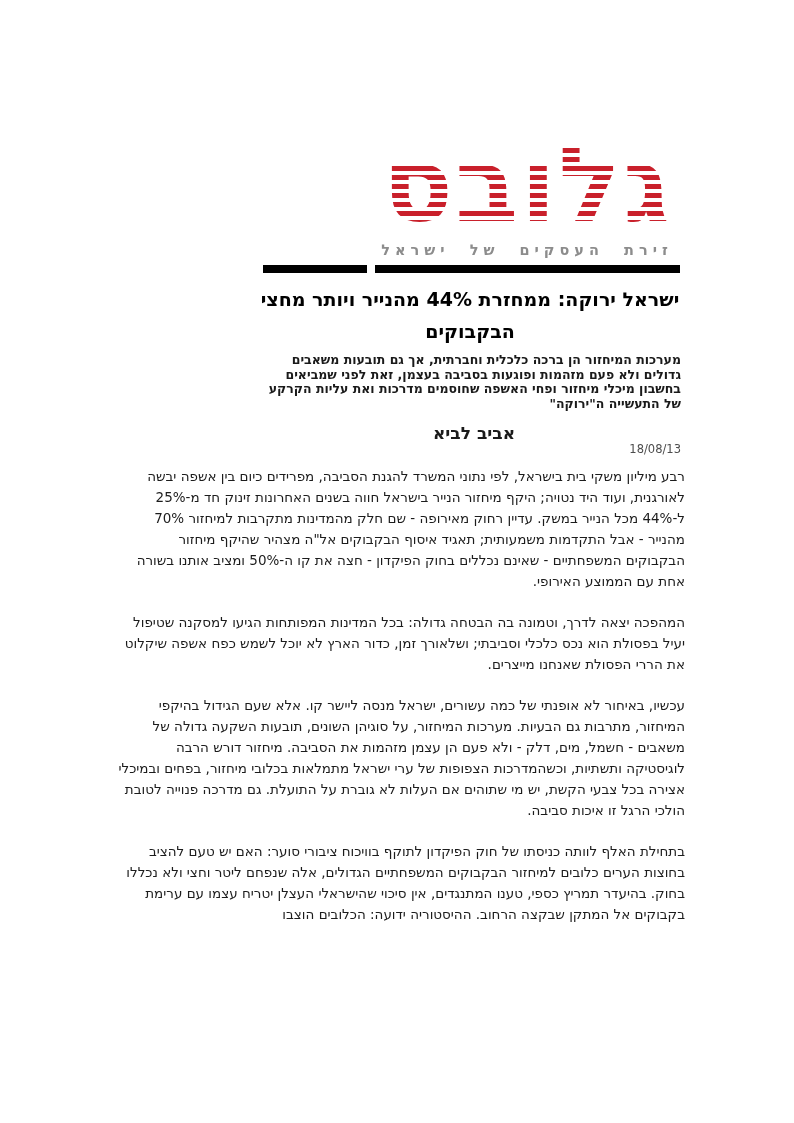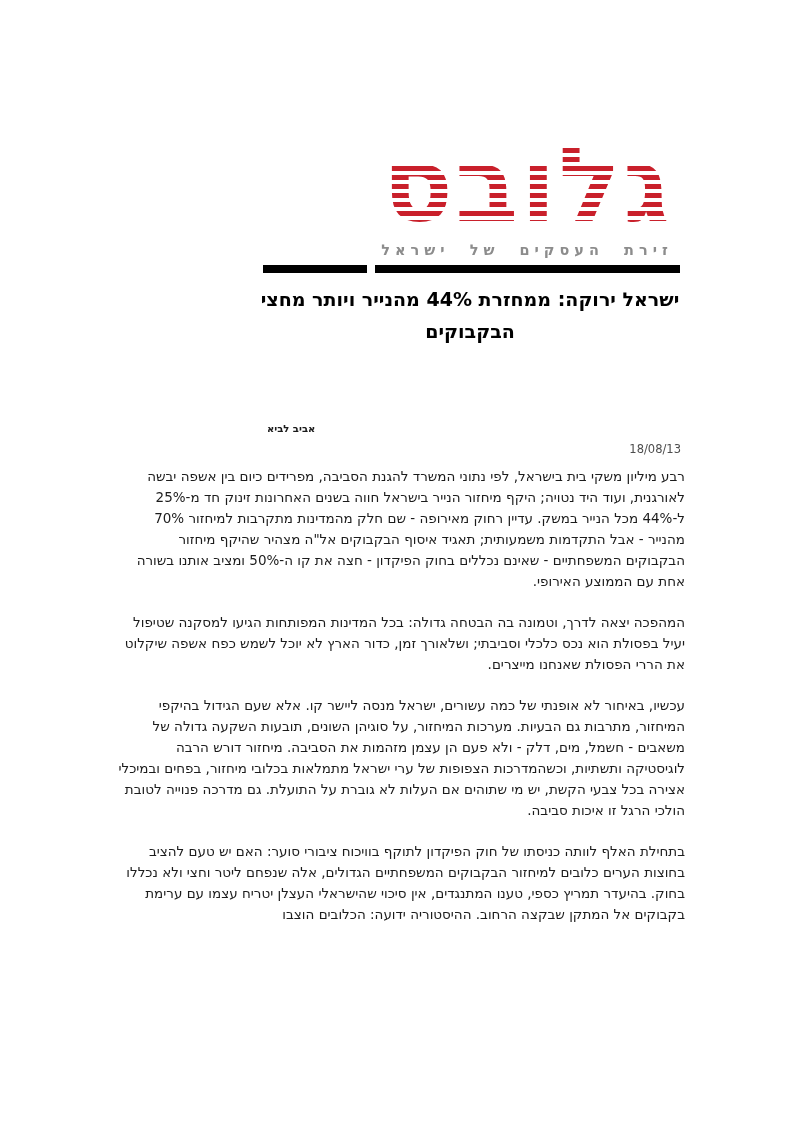--- a/index.html
+++ b/index.html
@@ -47,21 +47,21 @@
     font-size:19px; font-weight:bold; color:#000000;
     line-height:32px; text-align:center;
   }
   .subheadline {
     position:absolute; top:353px; right:113px; width:414px;
     font-size:12.5px; font-weight:bold; color:#1a1a1a;
     line-height:14.6px; text-align:right;
   }
   .author {
     position:absolute; top:423px; right:113px; width:414px;
-    font-size:10px; font-weight:bold; color:#1a1a1a; text-align:left;
+    font-size:17px; font-weight:bold; color:#1a1a1a; text-align:center;
   }
   .date {
     position:absolute; top:442px; right:113px; width:414px;
     font-size:11.5px; color:#4d4d4d; text-align:right;
   }
 
   
   .body-col {
     position:absolute; top:466px; right:109px; width:570px;
     font-size:13.5px; color:#1c1c1c;
@@ -84,20 +84,21 @@
       <span class="logo-stripes"></span>
     </div>
     <div class="logo-tagline">זירת העסקים של ישראל</div>
   </div>
 
   <div class="bar bar-left"></div>
   <div class="bar bar-right"></div>
 
   <h1 class="headline">ישראל ירוקה: ממחזרת 44% מהנייר ויותר מחצי הבקבוקים</h1>
 
+  <div class="subheadline">מערכות המיחזור הן ברכה כלכלית וחברתית, אך גם תובעות משאבים גדולים ולא פעם מזהמות ופוגעות בסביבה בעצמן, זאת לפני שמביאים בחשבון מיכלי מיחזור ופחי האשפה שחוסמים מדרכות ואת עליות הקרקע של התעשייה ה"ירוקה"</div>
 
   <div class="author">אביב לביא</div>
 
   <div class="date">18/08/13</div>
 
   <div class="body-col">
     <p>רבע מיליון משקי בית בישראל, לפי נתוני המשרד להגנת הסביבה, מפרידים כיום בין אשפה יבשה לאורגנית, ועוד היד נטויה; היקף מיחזור הנייר בישראל חווה בשנים האחרונות זינוק חד מ-25% ל-44% מכל הנייר במשק. עדיין רחוק מאירופה - שם חלק מהמדינות מתקרבות למיחזור 70% מהנייר - אבל התקדמות משמעותית; תאגיד איסוף הבקבוקים אל"ה מצהיר שהיקף מיחזור הבקבוקים המשפחתיים - שאינם נכללים בחוק הפיקדון - חצה את קו ה-50% ומציב אותנו בשורה אחת עם הממוצע האירופי.</p>
     <p>המהפכה יצאה לדרך, וטמונה בה הבטחה גדולה: בכל המדינות המפותחות הגיעו למסקנה שטיפול יעיל בפסולת הוא נכס כלכלי וסביבתי; ושלאורך זמן, כדור הארץ לא יוכל לשמש כפח אשפה שיקלוט את הררי הפסולת שאנחנו מייצרים.</p>
     <p>עכשיו, באיחור לא אופנתי של כמה עשורים, ישראל מנסה ליישר קו. אלא שעם הגידול בהיקפי המיחזור, מתרבות גם הבעיות. מערכות המיחזור, על סוגיהן השונים, תובעות השקעה גדולה של משאבים - חשמל, מים, דלק - ולא פעם הן עצמן מזהמות את הסביבה. מיחזור דורש הרבה לוגיסטיקה ותשתיות, וכשהמדרכות הצפופות של ערי ישראל מתמלאות בכלובי מיחזור, בפחים ובמיכלי אצירה בכל צבעי הקשת, יש מי שתוהים אם העלות לא גוברת על התועלת. גם מדרכה פנוייה לטובת הולכי הרגל זו איכות סביבה.</p>
     <p>בתחילת האלף לוותה כניסתו של חוק הפיקדון לתוקף בוויכוח ציבורי סוער: האם יש טעם להציב בחוצות הערים כלובים למיחזור הבקבוקים המשפחתיים הגדולים, אלה שנפחם ליטר וחצי ולא נכללו בחוק. בהיעדר תמריץ כספי, טענו המתנגדים, אין סיכוי שהישראלי העצלן יטריח עצמו עם ערימת בקבוקים אל המתקן שבקצה הרחוב. ההיסטוריה ידועה: הכלובים הוצבו</p>

